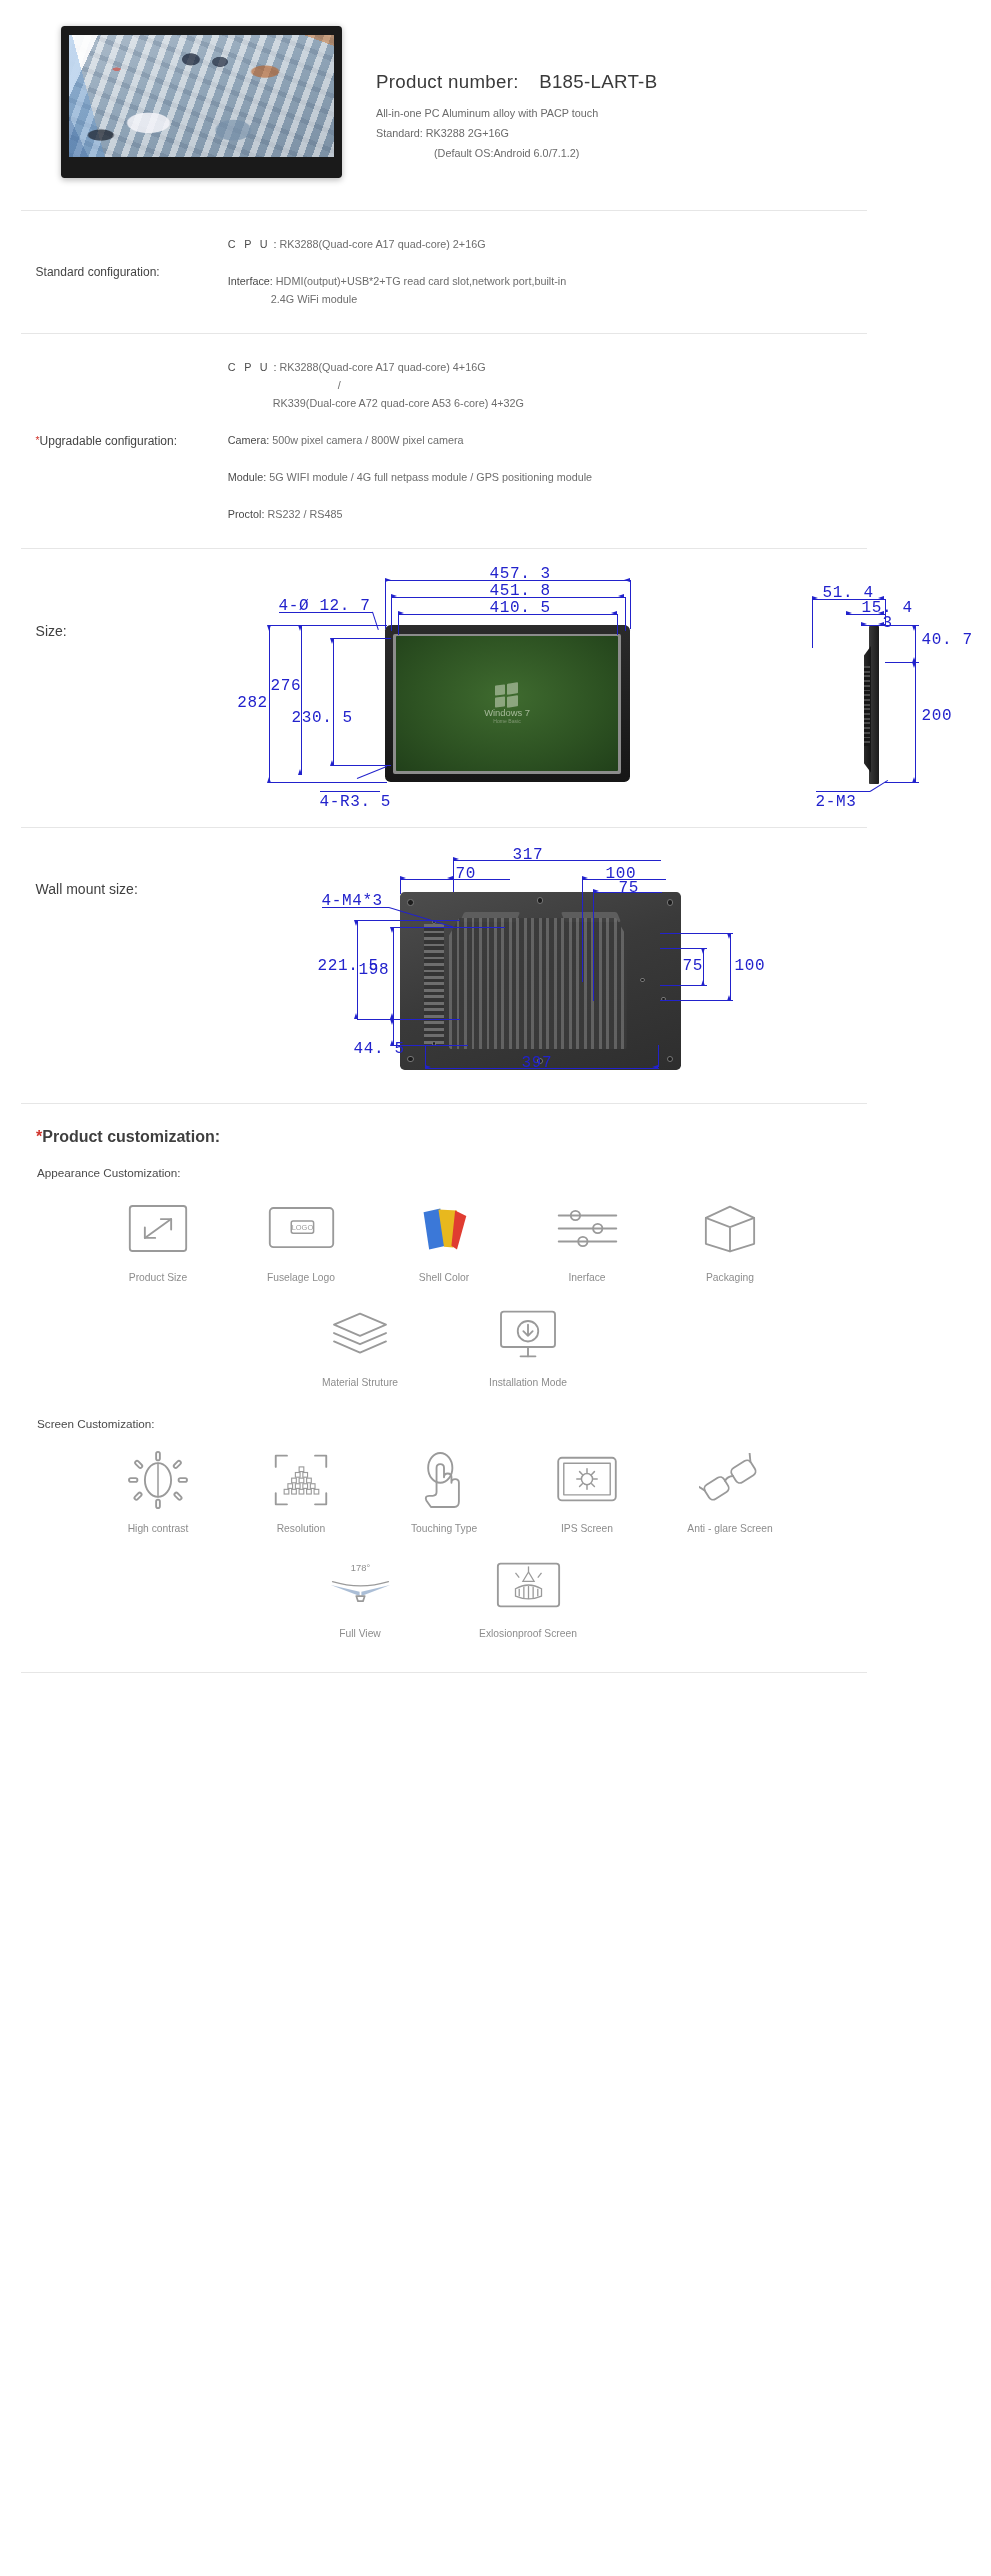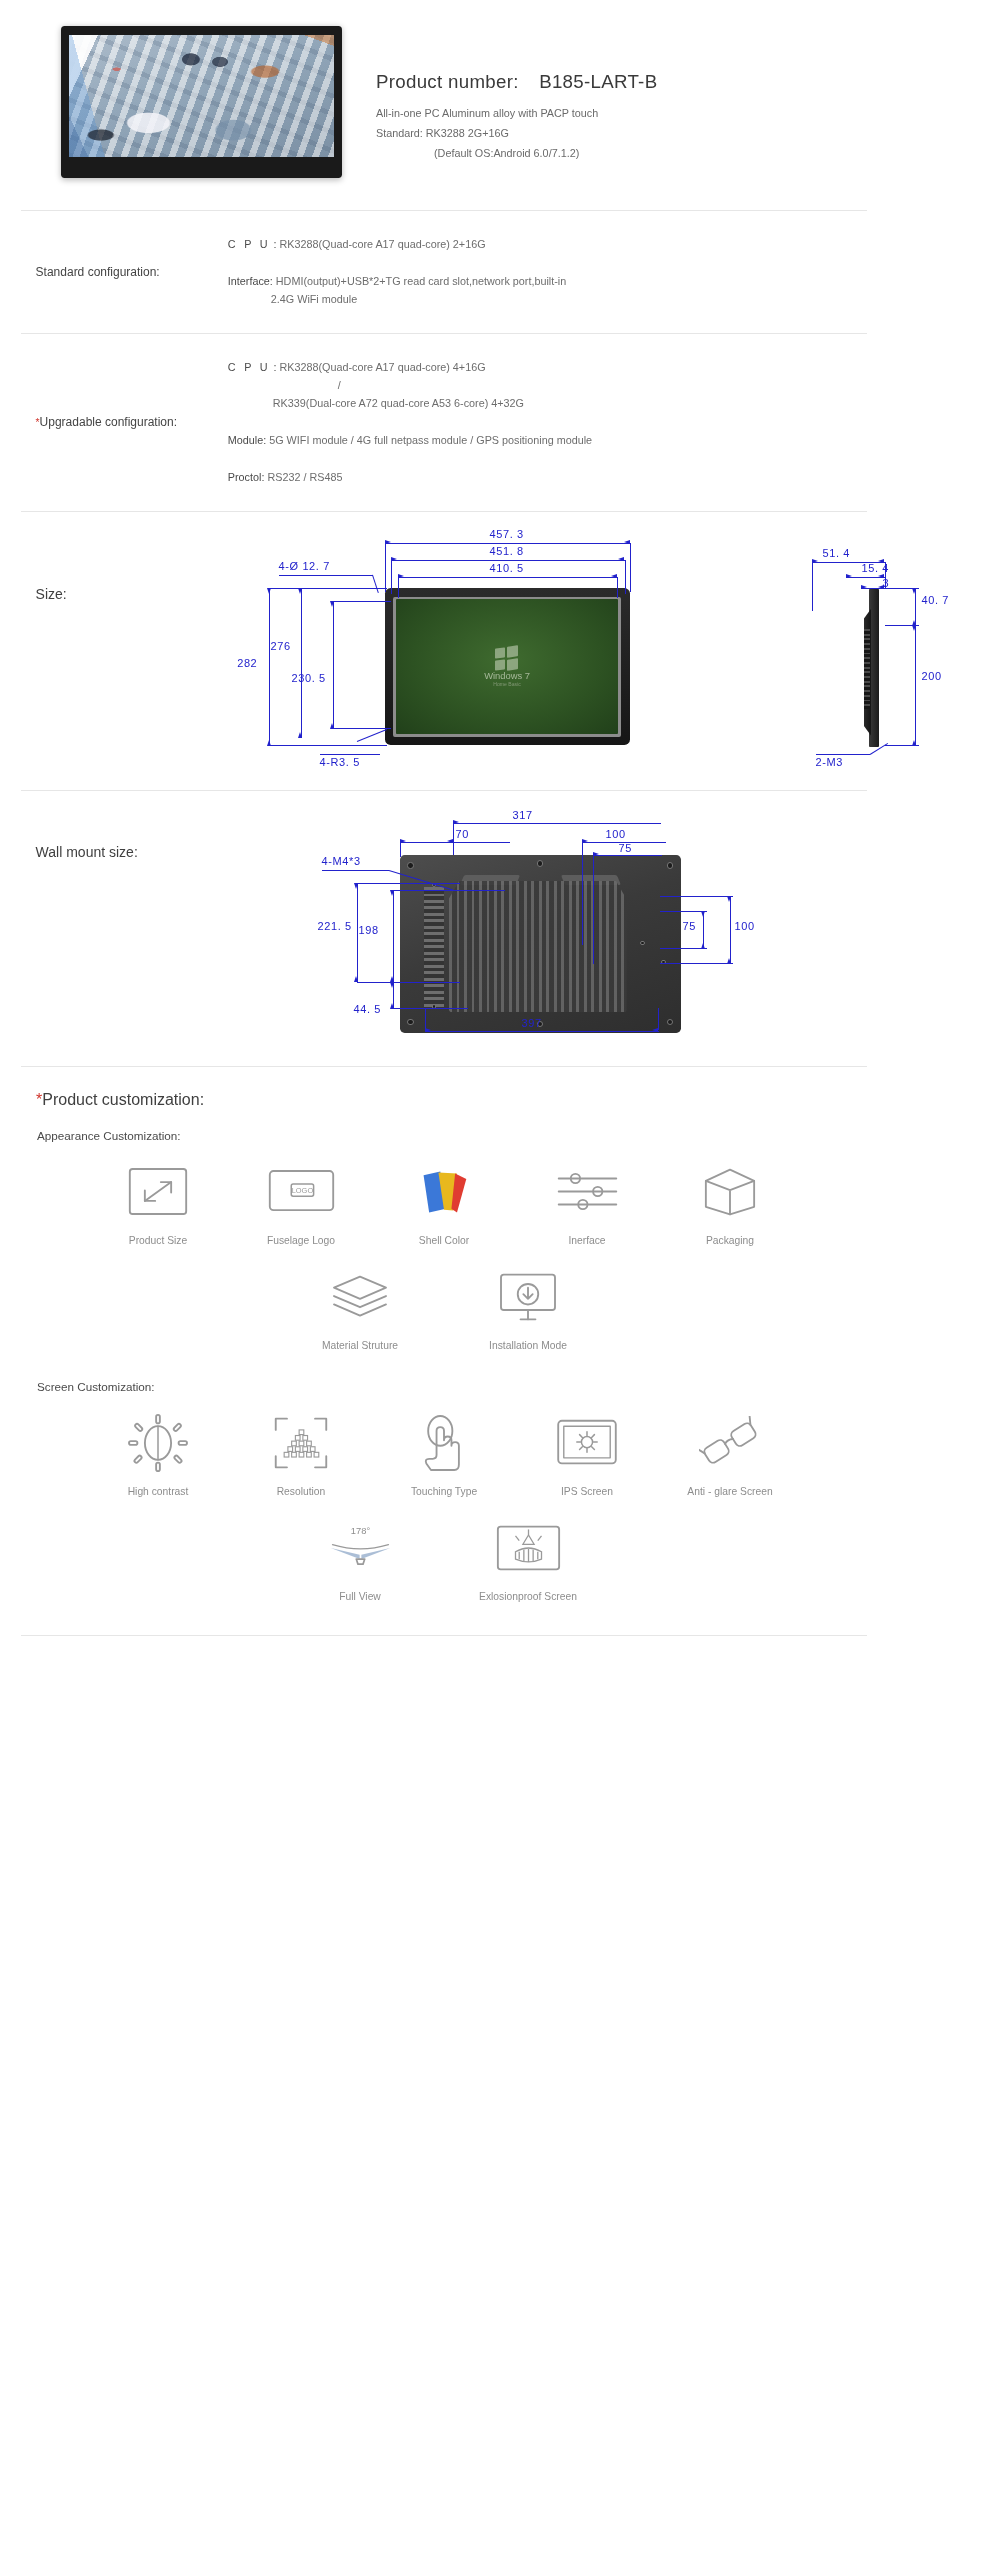--- a/index.html
+++ b/index.html
@@ -73,21 +73,21 @@
   .cfg-row .ind2 { display: block; margin-left: 45px; }
 
   
   .sec { display: flex; padding: 18.7px 20.6px 17px 20.6px; }
   .sec-label { width: 196px; flex: 0 0 auto; font-size: 14px; color: #3f3f3f; padding-left: 15px; padding-top: 56px; }
   .sec-label.wm { padding-top: 34px; }
   .sec-body { flex: 1; position: relative; }
   .dwg { position: relative; width: 100%; }
 
   
-  .bl { position: absolute; color: #2222cc; font-family: Liberation Sans, sans-serif; font-size: 11px; letter-spacing: 0.6px; white-space: nowrap; }
+  .bl { position: absolute; color: #2222cc; font-family: Liberation Mono, monospace; font-size: 16px; letter-spacing: 0.6px; white-space: nowrap; }
   .ln { position: absolute; background: #2222cc; }
   .lnh { height: 0.9px; }
   .lnv { width: 0.9px; }
   .arr { position: absolute; width: 0; height: 0; }
   .arr-r { border-top: 2.8px solid transparent; border-bottom: 2.8px solid transparent; border-left: 6.5px solid #2222cc; }
   .arr-l { border-top: 2.8px solid transparent; border-bottom: 2.8px solid transparent; border-right: 6.5px solid #2222cc; }
   .arr-d { border-left: 2.8px solid transparent; border-right: 2.8px solid transparent; border-top: 6.5px solid #2222cc; }
   .arr-u { border-left: 2.8px solid transparent; border-right: 2.8px solid transparent; border-bottom: 6.5px solid #2222cc; }
 
   
@@ -153,21 +153,21 @@
     border-radius: 1.9px; transform: skewX(-22deg);
   }
   .wm-plate .tab.l { left: 62px; top: 20.6px; }
   .wm-plate .tab.r { right: 62px; top: 20.6px; transform: skewX(22deg); }
   .scr-hole {
     position: absolute; width: 6.5px; height: 6.5px; border-radius: 50%;
     background: #1c1c1c; border: 0.9px solid #777;
   }
 
   
-  .cust-head { font-size: 16px; color: #3f3f3f; padding: 24px 8px 0 36px; }
+  .cust-head { font-size: 16px; color: #3f3f3f; padding: 24px 8px 0 36px; font-weight: bold; }
   .cust-head .star { color: #d0342c; }
   .sub-head { font-size: 11.7px; color: #4a4a4a; padding: 20.6px 0 0 37px; }
   .icon-row { display: flex; justify-content: center; gap: 34px; padding: 20.6px 37px 0 37px; }
   .icon-row.narrow { gap: 59px; }
   .icon-cell { width: 109px; display: flex; flex-direction: column; align-items: center; }
   .icon-box { width: 73px; height: 58px; display: flex; align-items: center; justify-content: center; }
   .icon-cap { font-size: 10.3px; color: #8d8d8d; margin-top: 13px; line-height: 1.3; }
   svg { display: block; }
   .st { fill: none; stroke: #9a9a9a; stroke-width: 2; stroke-linecap: round; stroke-linejoin: round; }
   .foot-rule { height: 0.9px; background: #e6e6e6; margin: 32px 20.6px 0 20.6px; }
@@ -220,20 +220,23 @@
   <div class="cfg">
     <div class="cfg-label upg">
       <span class="star">*</span>
         <span>Upgradable configuration:</span>
     </div>
     <div class="cfg-rows">
       <div class="cfg-row">
         <span class="k cpu-k">C P U</span><span class="k"> : </span><span>RK3288(Quad-core A17 quad-core) 4+16G</span>
         <span class="slash">/</span>
         <span class="ind2">RK339(Dual-core A72 quad-core A53 6-core) 4+32G</span>
+      </div>
+      <div class="cfg-row">
+        <span class="k">Camera: </span><span>500w pixel camera / 800W pixel camera</span>
       </div>
       <div class="cfg-row">
         <span class="k">Module: </span><span>5G WIFI module / 4G full netpass module / GPS positioning module</span>
       </div>
       <div class="cfg-row">
         <span class="k">Proctol: </span><span>RS232 / RS485</span>
       </div>
     </div>
   </div>
 

